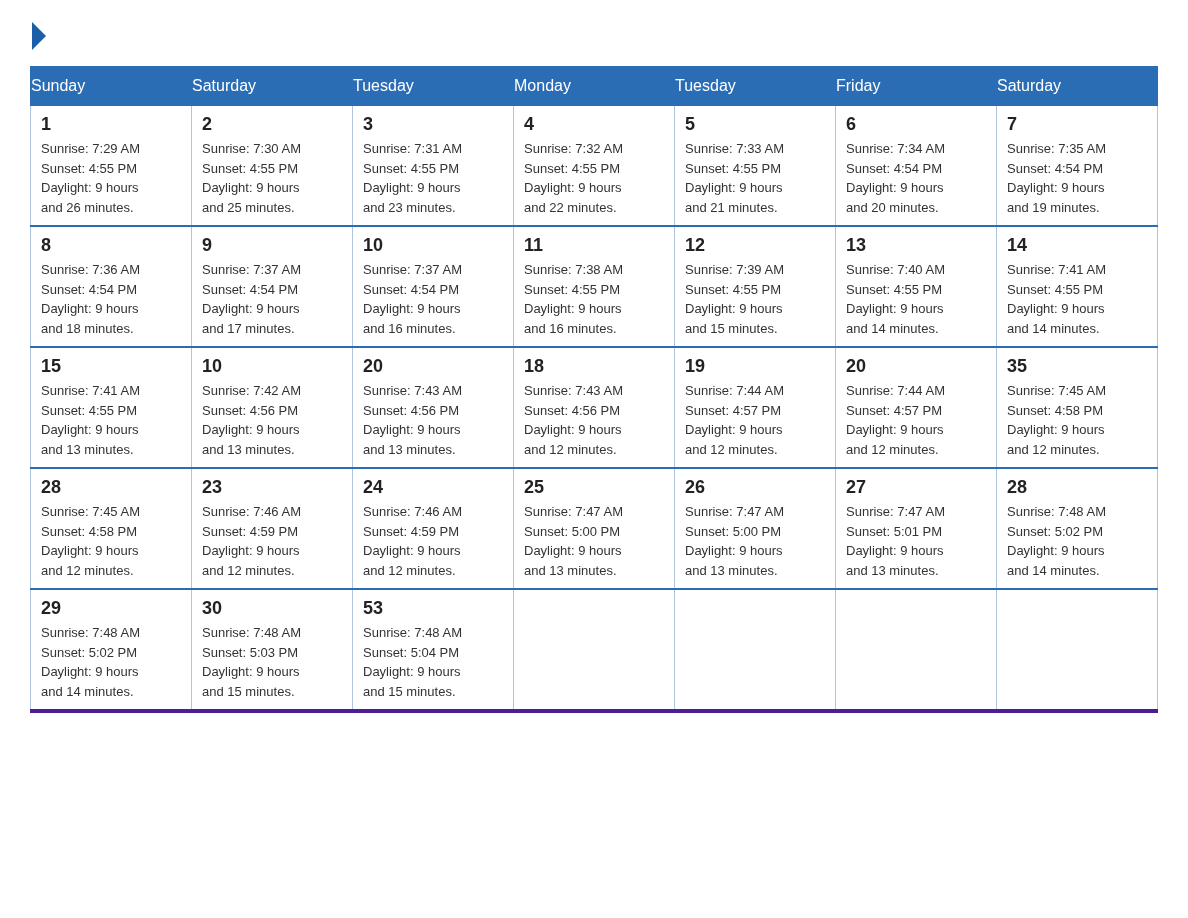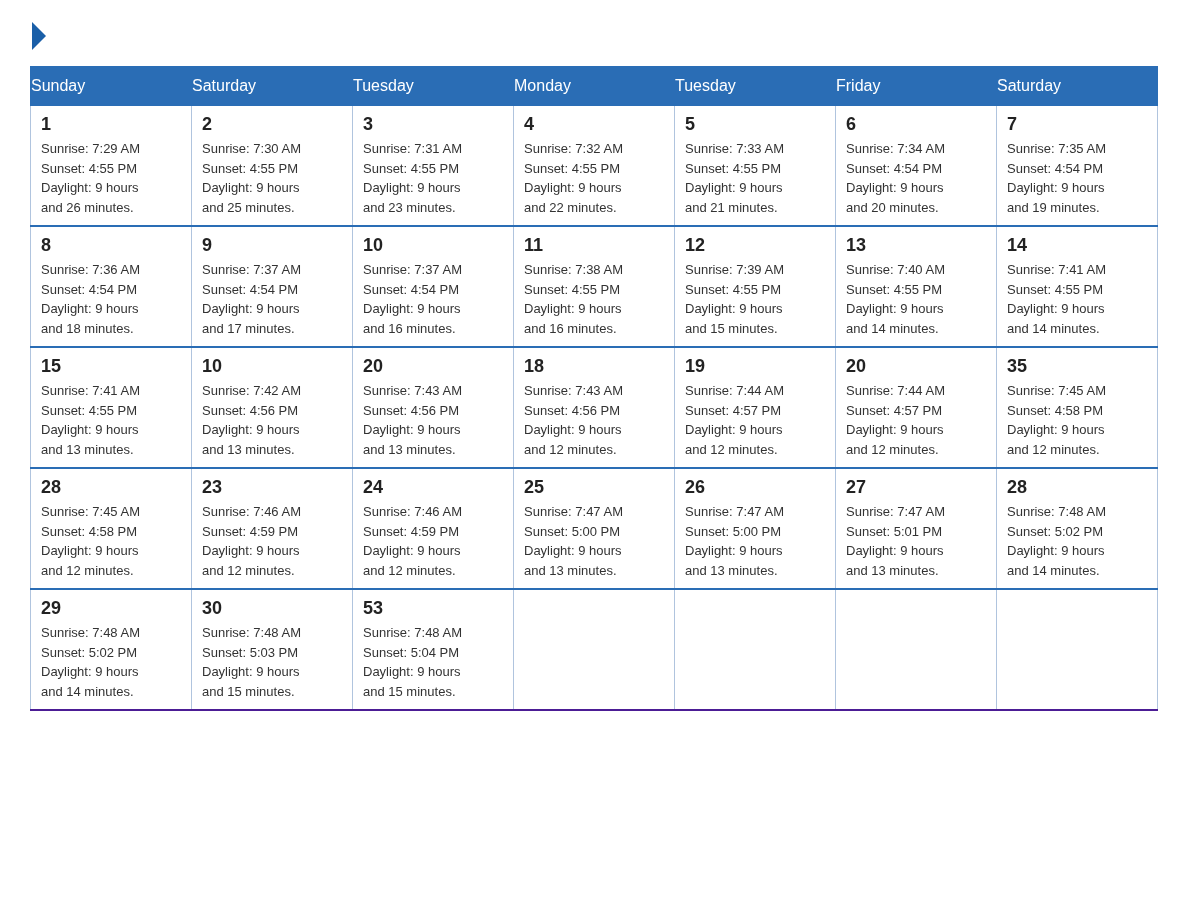--- a/index.html
+++ b/index.html
@@ -79,21 +79,21 @@
       border: 1px solid #b0c4de;
       padding: 8px 10px;
       vertical-align: top;
       width: 14.28%;
       min-height: 90px;
     }
     .calendar-table tr td {
       border-bottom: 1px solid #b0c4de;
     }
     .calendar-table tbody tr:last-child td {
-      border-bottom: 2px solid #4c1d95;
+      border-bottom: 4px solid #4c1d95;
       margin-left: 23px;
     }
     .day-number {
       font-size: 18px;
       font-weight: bold;
       color: #222;
       display: block;
       margin-bottom: 4px;
     }
     .day-info {

